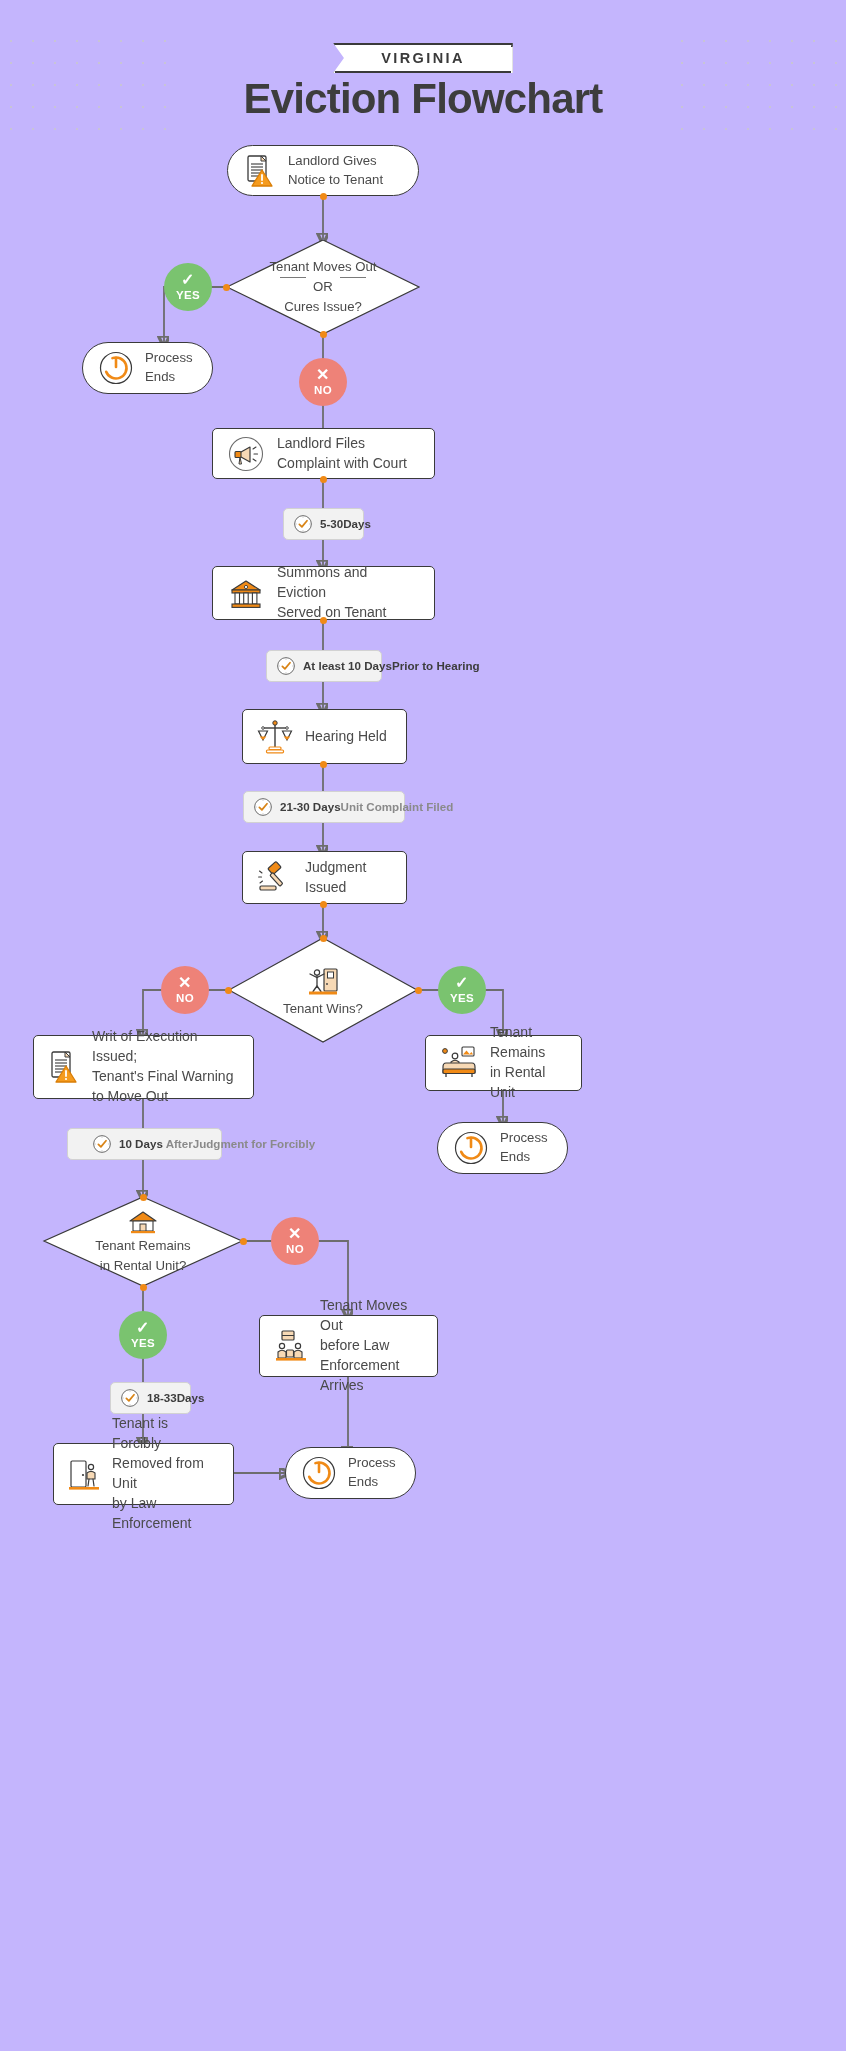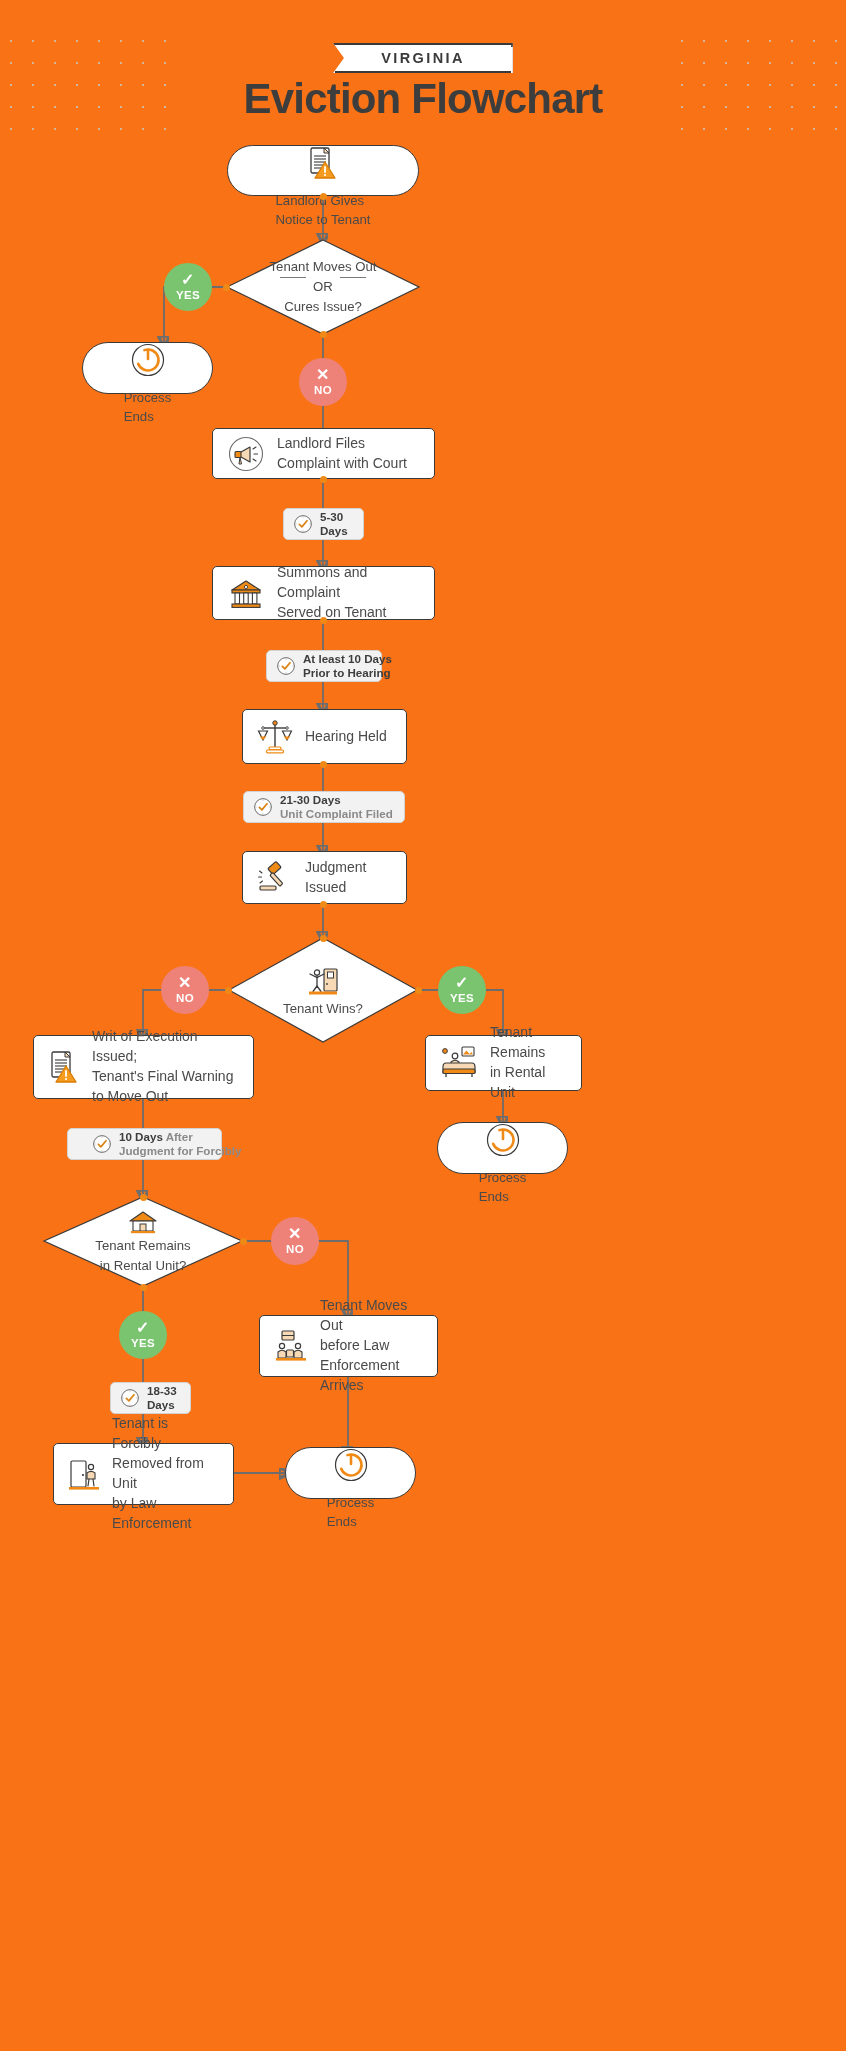--- a/index.html
+++ b/index.html
@@ -7,21 +7,21 @@
     width: 846px;
     height: 2051px;
     background: #ffffff;
     font-family: "Liberation Sans", sans-serif;
   }
   #root {
     position: relative;
     width: 846px;
     height: 2051px;
     overflow: hidden;
-    background: #f97316;
+    background: #c4b5fd;
   }
 
   
   .dots {
     position: absolute;
     background-image: radial-gradient(#c9c9c9 1px, transparent 1.2px);
     background-size: 22px 22px;
     opacity: .75;
     pointer-events: none;
   }
@@ -84,37 +84,36 @@
   }
 
   
   .stadium {
     background: #fff;
     border: 1.3px solid #3a3a3a;
     border-radius: 40px;
     display: flex; align-items: center;
     padding: 0 16px;
     gap: 12px;
-    flex-direction: column;
   }
   .stadium .label {
     font-size: 13.2px; color: #4a4a4a; line-height: 1.42;
     white-space: pre-line;
   }
 
   
   .timebox {
     background: #f2f2f2;
     border: 1.1px solid #d2d2d2;
     border-radius: 5px;
     display: flex; align-items: center;
     padding: 0 9px;
     gap: 7px;
   }
-  .timebox .tlines { display: flex; flex-direction: column; line-height: 1.25; }
+  .timebox .tlines { display: flex; flex-direction: row; line-height: 1.25; text-align: center; }
   .timebox .t1 { font-size: 11.6px; font-weight: bold; color: #3d3d3d; white-space: nowrap;}
   .timebox .t2 { font-size: 11.6px; font-weight: bold; color: #8a8a8a; white-space: nowrap;}
 
   
   .diamond-wrap { position: absolute; }
   .diamond-svg { position: absolute; left: 0; top: 0; overflow: visible; }
   .diamond-content {
     position: absolute; left: 0; top: 0; right: 0; bottom: 0;
     display: flex; flex-direction: column;
     align-items: center; justify-content: center;
@@ -315,21 +314,21 @@
       <path d="M19 7 L33 16 L5 16 Z" fill="#f08a16" stroke="#3a3a3a" stroke-width="1.2" stroke-linejoin="round"></path>
       <circle cx="19" cy="13" r="1.6" fill="#fff" stroke="#3a3a3a" stroke-width=".9"></circle>
       <rect x="5" y="16" width="28" height="3" fill="#f08a16" stroke="#3a3a3a" stroke-width="1.1"></rect>
       <g fill="#fff" stroke="#3a3a3a" stroke-width="1.1">
         <rect x="8" y="19" width="4.5" height="11"></rect>
         <rect x="16.7" y="19" width="4.5" height="11"></rect>
         <rect x="25.4" y="19" width="4.5" height="11"></rect>
       </g>
       <rect x="5" y="30" width="28" height="3.4" fill="#f08a16" stroke="#3a3a3a" stroke-width="1.1"></rect>
     </svg>
-    <span class="label">Summons and Complaint
+    <span class="label">Summons and Eviction
 Served on Tenant</span>
   </div>
   <div class="cdot" style="left:319.5px; top:616.5px;"></div>
 
   <div class="node timebox" style="left:266px; top:650px; width:116px; height:32px;">
     <svg class="icon" width="20" height="20" viewBox="0 0 22 22">
       <circle cx="11" cy="11" r="9.2" fill="#fff" stroke="#6d6d6d" stroke-width="1.1"></circle>
       <g stroke="#b9b9b9" stroke-width=".9">
         <line x1="11" y1="2.6" x2="11" y2="4.2"></line>
           <line x1="11" y1="17.8" x2="11" y2="19.4"></line>

